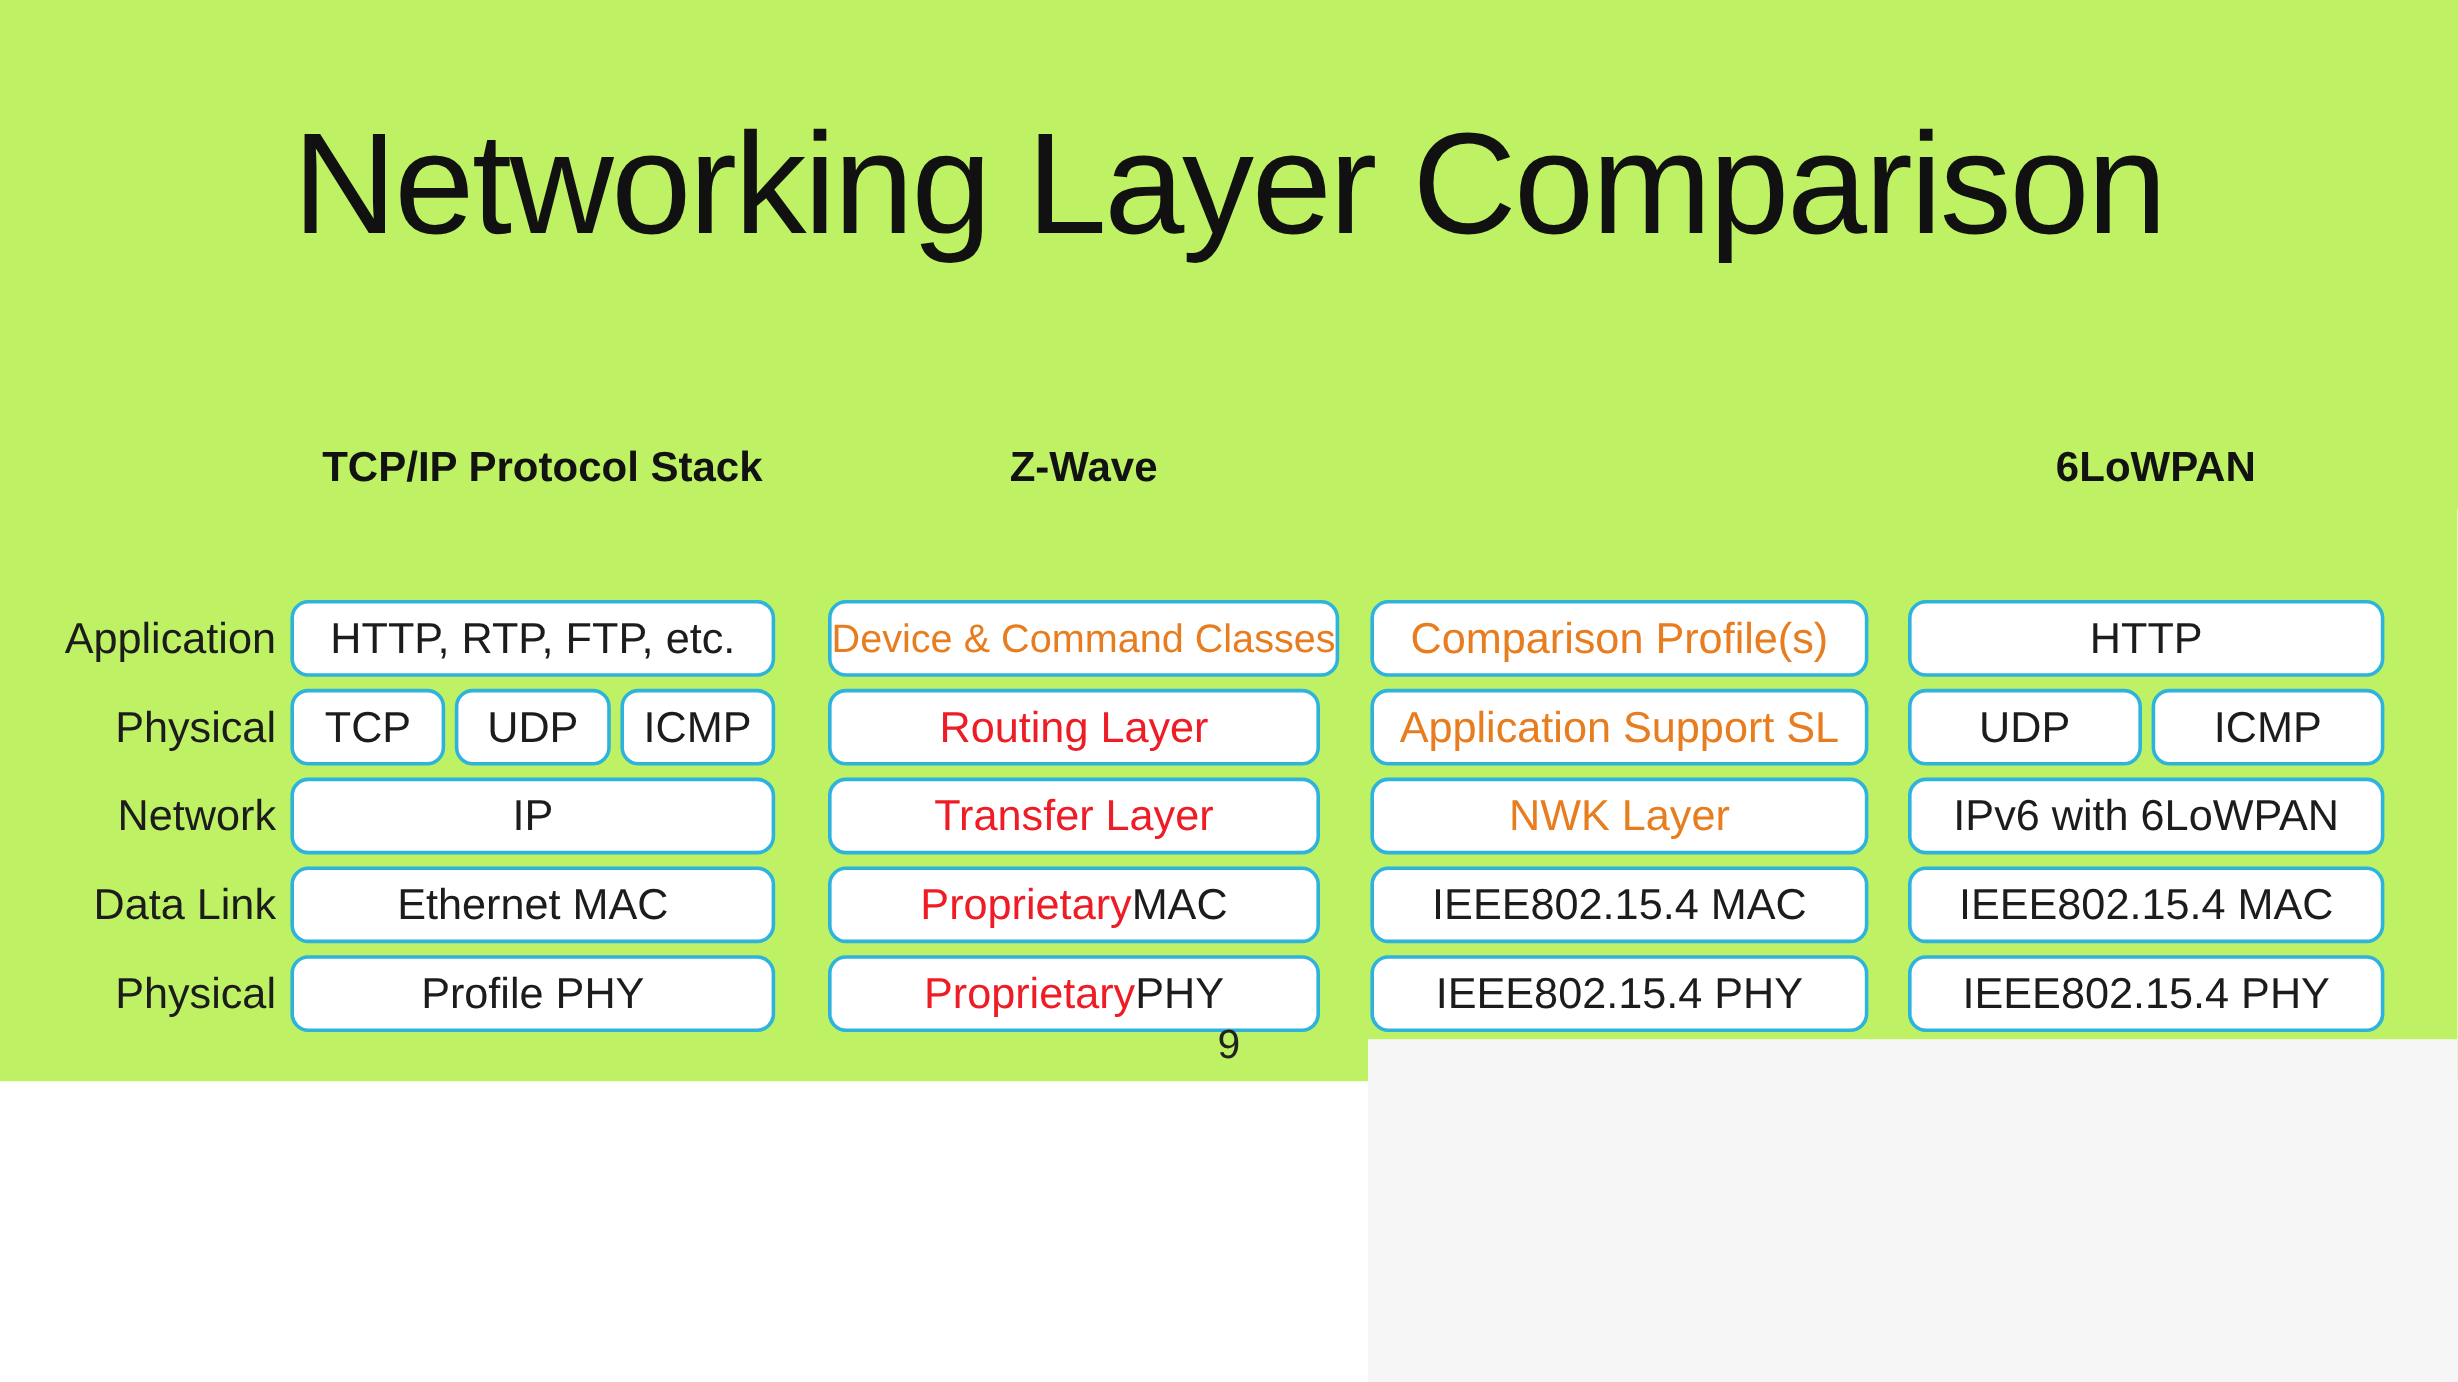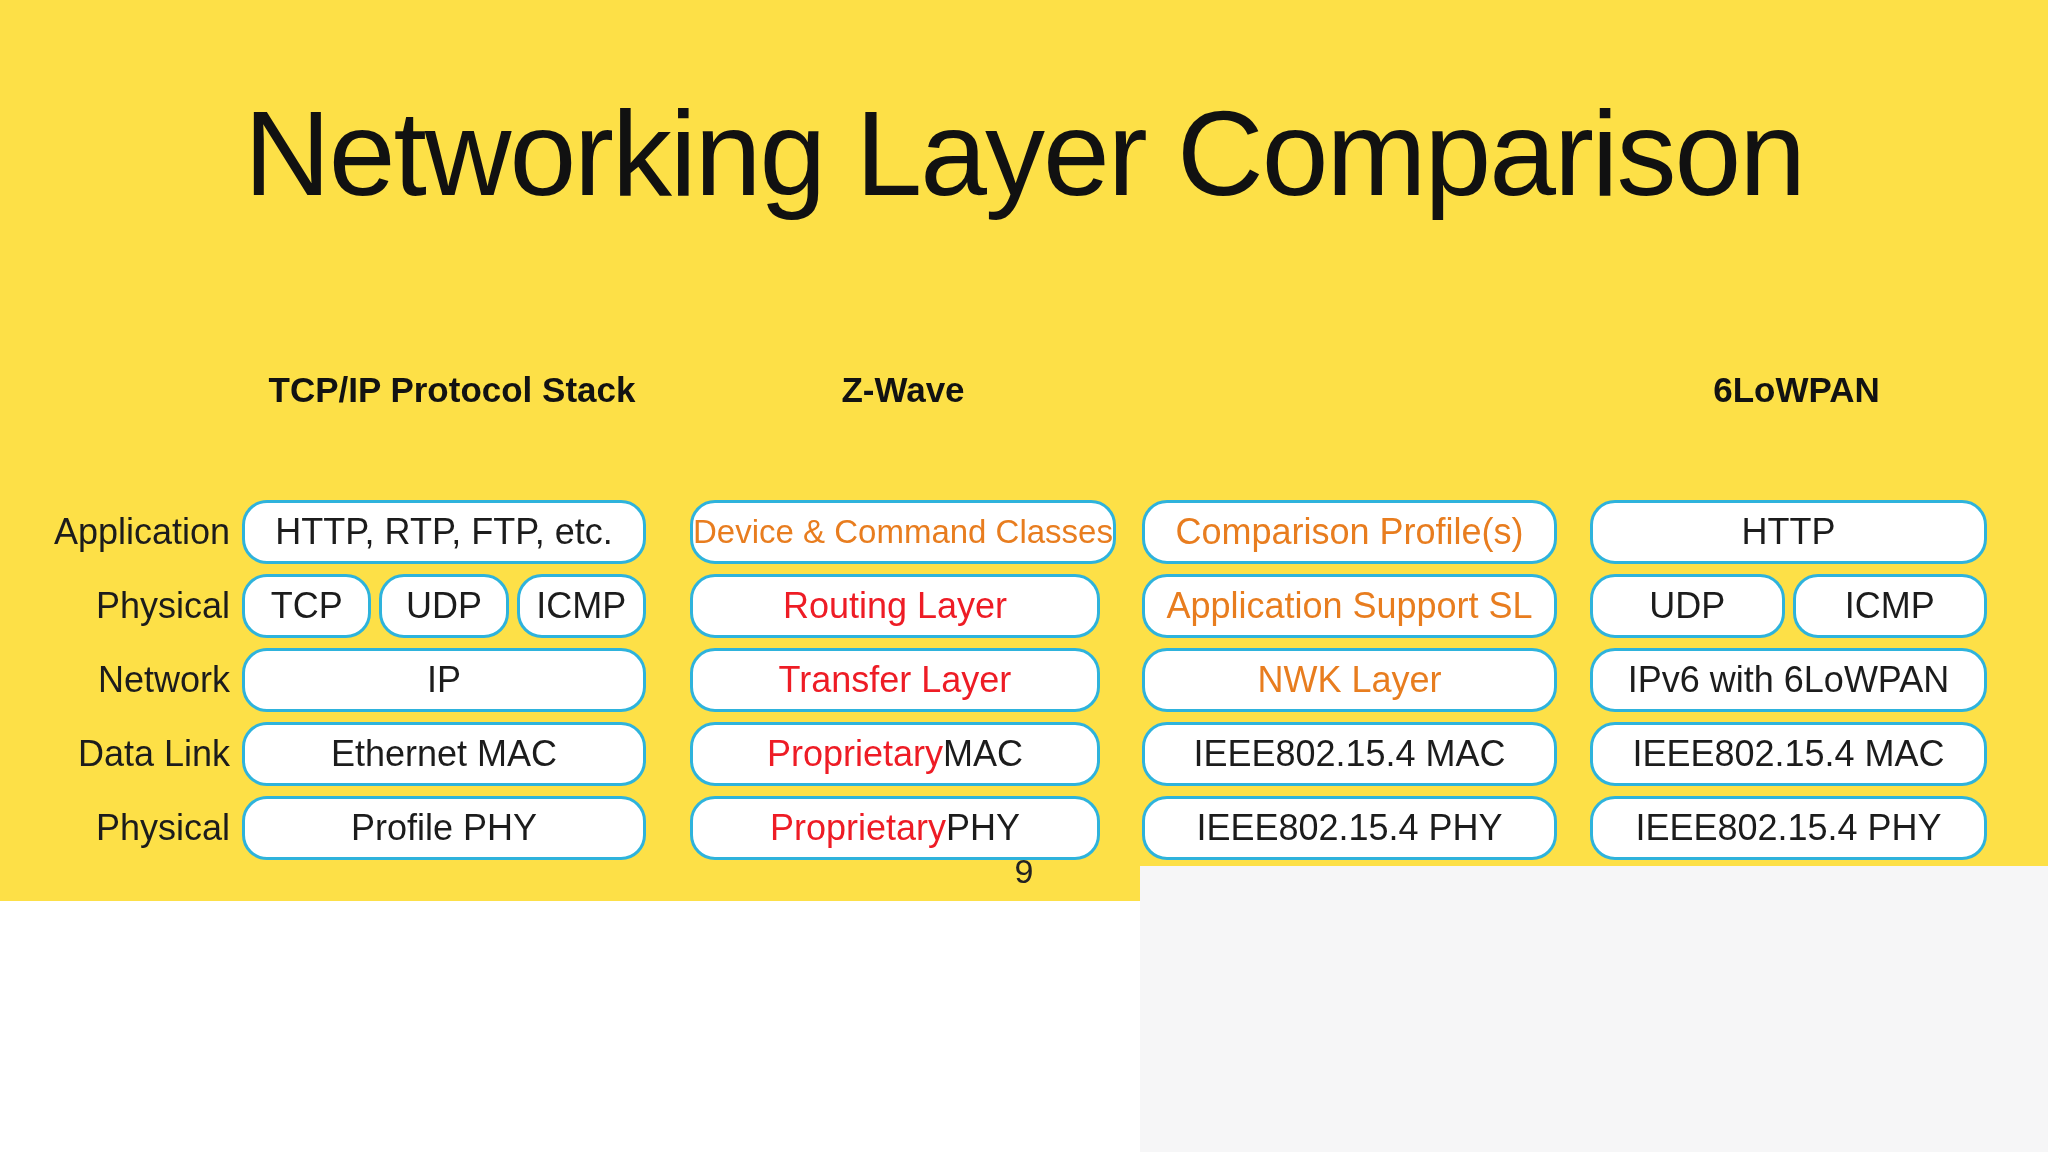--- a/index.html
+++ b/index.html
@@ -8,21 +8,21 @@
     width: 2048px;
     height: 1152px;
     background: #ffffff;
     font-family: "Liberation Sans", sans-serif;
     overflow: hidden;
   }
   .slide {
     position: relative;
     width: 2048px;
     height: 901px;
-    background: #fde047;
+    background: #bef264;
   }
   
   .shade {
     position: absolute;
     left: 1140px;
     top: 866px;
     width: 908px;
     height: 286px;
     background: #f6f6f7;
   }
@@ -78,21 +78,21 @@
     display: flex;
     gap: 8px;
     height: 64px;
     margin-bottom: 10px;
   }
   .box {
     flex: 1;
     box-sizing: border-box;
     height: 64px;
     border: 3px solid #2eb3dc;
-    border-radius: 25px;
+    border-radius: 15px;
     background: #ffffff;
     display: flex;
     align-items: center;
     justify-content: center;
     font-size: 36px;
     color: #1c1c1c;
     white-space: nowrap;
     overflow: visible;
   }
   .fs-sm { font-size: 33px; }

